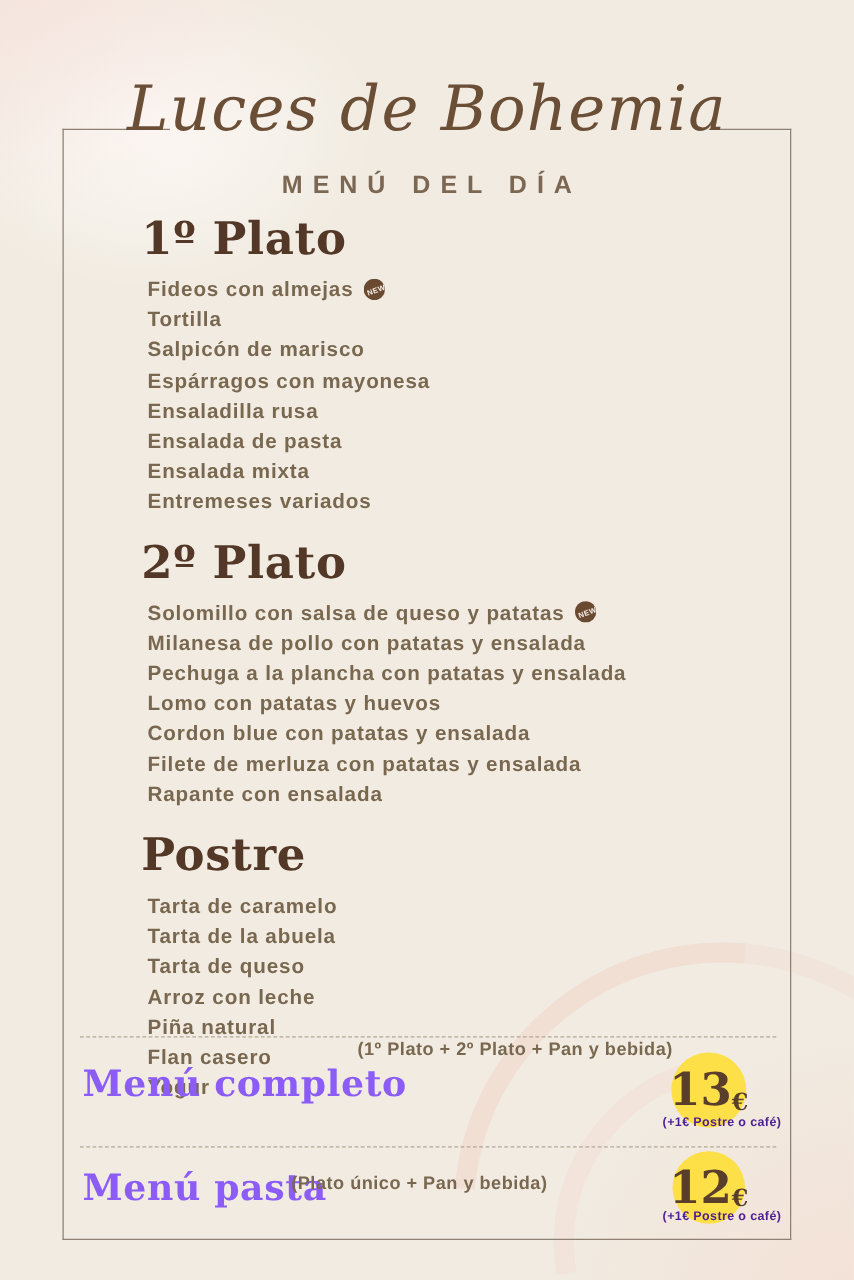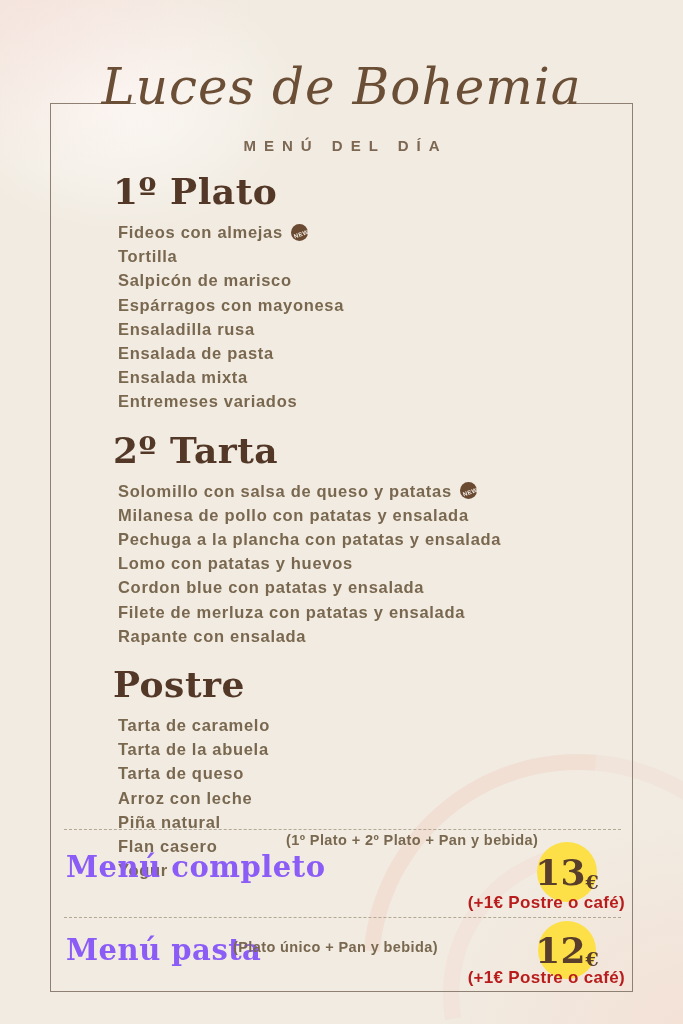--- a/index.html
+++ b/index.html
@@ -41,21 +41,21 @@
 
   
   .title-script {
     position:absolute; top:55px; left:0; width:683px; text-align:center;
     font-family:"DejaVu Serif", serif; font-style:italic; font-weight:normal;
     font-size:50px; line-height:1.3; color:#6b4e36; letter-spacing:1px;
     white-space:nowrap;
   }
   .subtitle {
     position:absolute; top:137px; left:0; width:683px; text-align:center;
-    font-size:15px; font-weight:bold; letter-spacing:8px; color:#7b6752;
+    font-size:20px; font-weight:bold; letter-spacing:8px; color:#7b6752;
     text-indent:8px;
   }
 
   
   .content { position:absolute; left:113px; top:170px; width:470px; }
   .section h2 {
     font-family:"DejaVu Serif", serif; font-weight:bold;
     font-size:36px; color:#533828; letter-spacing:0.5px; margin:0 0 8px 0;
   }
   .section ul { list-style:none; margin:0 0 15px 0; padding:0 0 0 5px; }
@@ -98,21 +98,21 @@
   .circle-1 { left:537px; top:842px; width:60px; height:60px; }
   .circle-2 { left:538px; top:921px; width:58px; height:58px; }
   .price-num {
     font-family:"DejaVu Serif", serif; font-weight:bold; font-size:36px; color:#5a3e2c;
   }
   .price-cur {
     font-family:"DejaVu Serif", serif; font-weight:bold; font-size:19px; color:#5a3e2c;
     align-self:flex-end; padding-bottom:9px;
   }
   .offer-note {
-    position:absolute; font-size:17px; font-weight:bold; color:#b91c1c;
+    position:absolute; font-size:10px; font-weight:bold; color:#4c1d95;
     letter-spacing:0.3px; white-space:nowrap; text-align:right;
   }
   .name-1 { left:66px; top:850px; }
   .details-1 { left:262px; top:832px;margin-left:24px; }
   .note-1 { left:425px; top:893px; width:200px; }
   .name-2 { left:66px; top:933px; }
   .details-2 { left:233px; top:939px; }
   .note-2 { left:425px; top:968px; width:200px; }
 </style>
 </head>
@@ -138,21 +138,21 @@
       <li><span>Salpicón de marisco</span></li>
       <li><span>Espárragos con mayonesa</span></li>
       <li><span>Ensaladilla rusa</span></li>
       <li><span>Ensalada de pasta</span></li>
       <li><span>Ensalada mixta</span></li>
       <li><span>Entremeses variados</span></li>
     </ul>
   </div>
 
   <div class="section">
-    <h2>2º Tarta</h2>
+    <h2>2º Plato</h2>
     <ul>
       <li><span>Solomillo con salsa de queso y patatas</span><span class="badge"><span class="badge-text">NEW</span></span></li>
       <li><span>Milanesa de pollo con patatas y ensalada</span></li>
       <li><span>Pechuga a la plancha con patatas y ensalada</span></li>
       <li><span>Lomo con patatas y huevos</span></li>
       <li><span>Cordon blue con patatas y ensalada</span></li>
       <li><span>Filete de merluza con patatas y ensalada</span></li>
       <li><span>Rapante con ensalada</span></li>
     </ul>
   </div>

